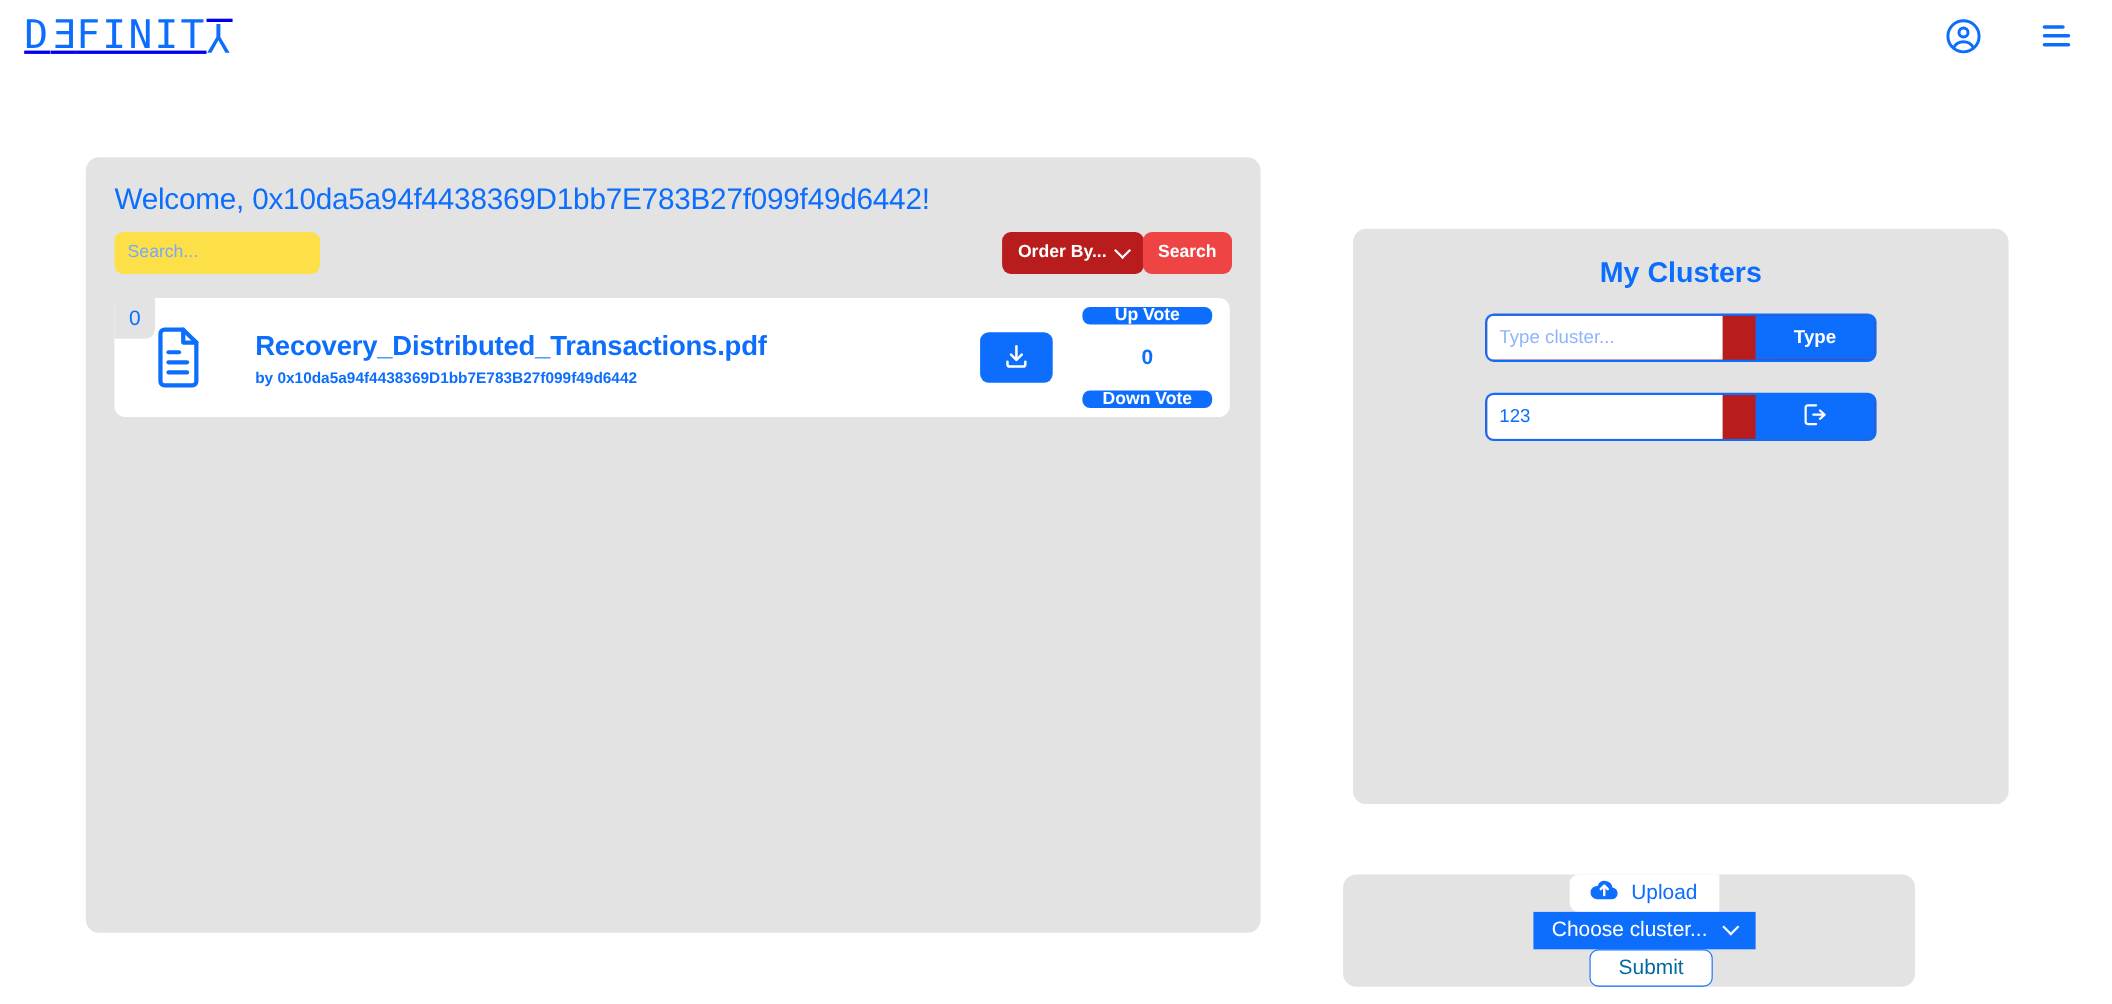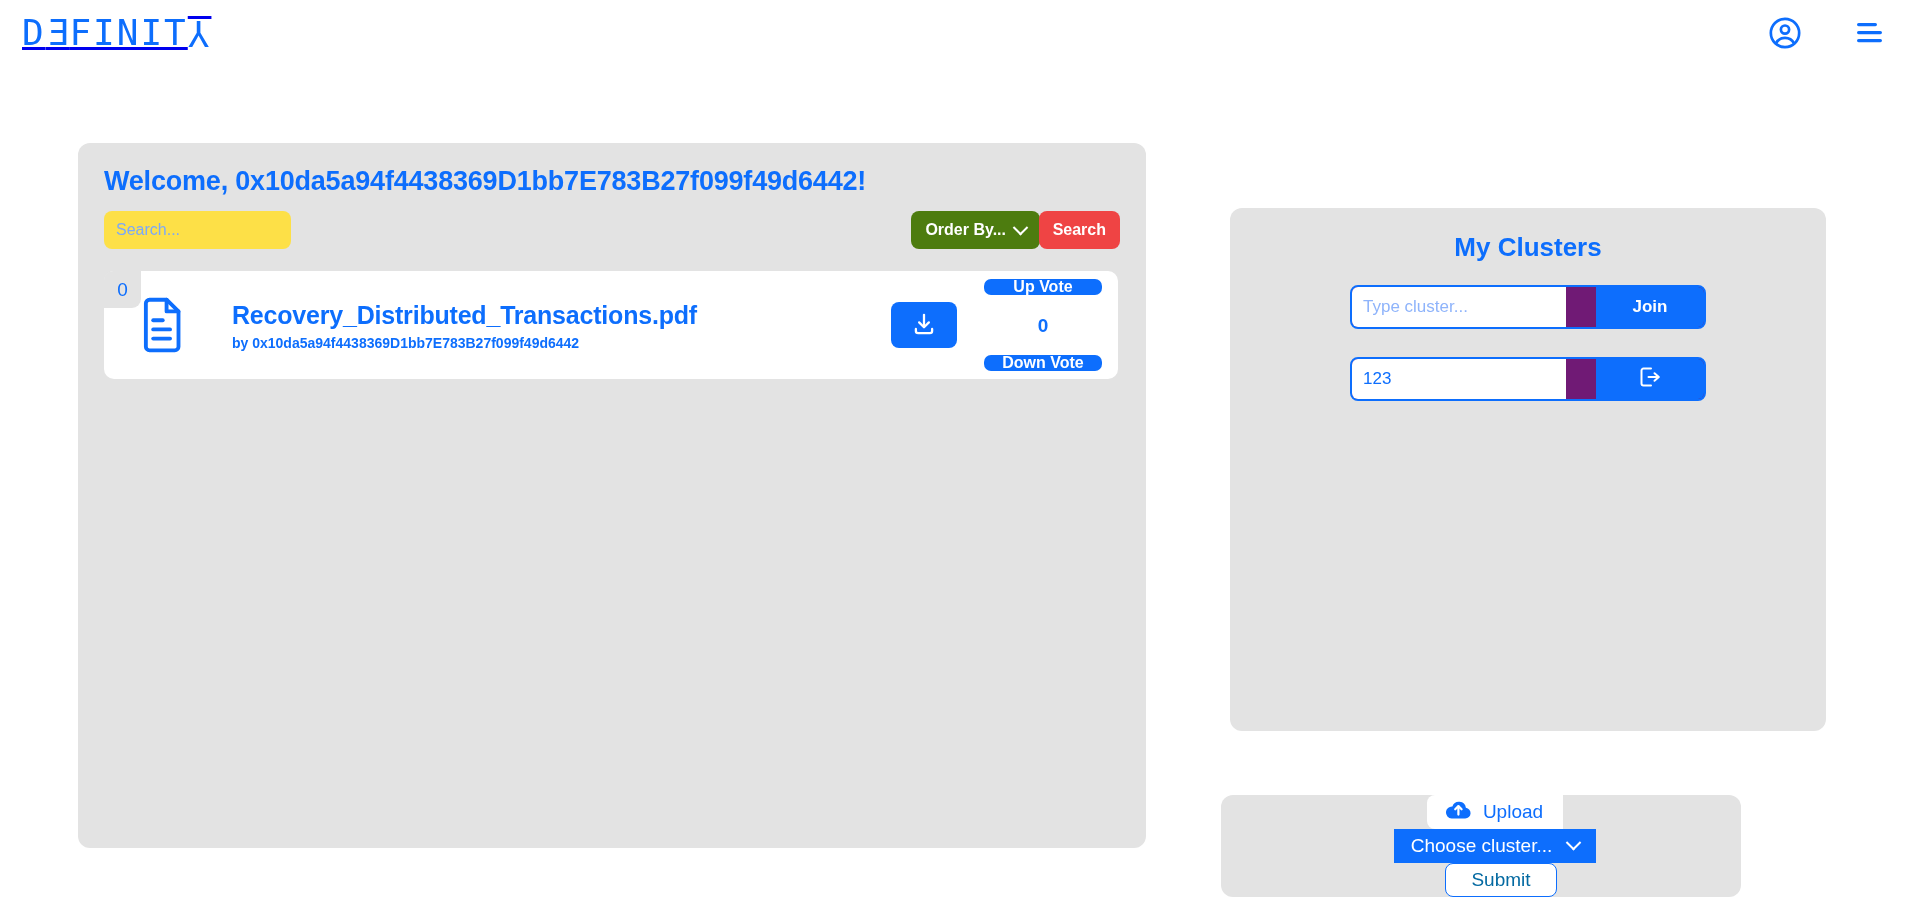--- a/index.html
+++ b/index.html
@@ -79,21 +79,21 @@
     top: 78px;
     width: 1068px;
     height: 705px;
     background: #e3e3e3;
     border-radius: 12px;
     padding: 22px 26px 0 26px;
   }
 
   .welcome-title {
     font-size: 27px;
-    font-weight: bold;
+    font-weight: normal;
     color: #0d6efd;
     letter-spacing: -0.2px;
     white-space: nowrap;
     line-height: 1.2;
     margin-bottom: 14px;
   }
 
   .controls-row {
     position: relative;
     height: 42px;
@@ -115,21 +115,21 @@
     color: #0d6efd;
     outline: none;
   }
   .search-input::placeholder { color: #7aa8fb; opacity: 1; }
 
   .order-by-btn {
     position: absolute;
     right: 80px;
     top: 0;
     height: 38px;
-    background: #4d7c0f;
+    background: #b91c1c;
     color: #ffffff;
     border: none;
     border-radius: 8px;
     padding: 0 14px;
     font-size: 16px;
     font-weight: bold;
     font-family: "Liberation Sans", sans-serif;
     cursor: pointer;
     display: flex;
     align-items: center;
@@ -286,21 +286,21 @@
   }
 
   .cluster-row {
     display: flex;
     width: 356px;
     height: 44px;
     margin: 0 auto 28px auto;
     border: 2px solid #0d6efd;
     border-radius: 8px;
     overflow: hidden;
-    background: #701a75;
+    background: #b91c1c;
     gap: 30px;
   }
   .cluster-input {
     flex: 1 1 auto;
     border: none;
     outline: none;
     padding: 0 11px;
     font-size: 17px;
     font-family: "Liberation Sans", sans-serif;
     color: #0d6efd;
@@ -479,21 +479,21 @@
       </div>
     </div>
   </div>
 
   <div class="clusters-card">
 
     <div class="clusters-title">My Clusters</div>
 
     <div class="cluster-row">
       <input class="cluster-input" type="text" value="" placeholder="Type cluster..." style="">
-      <button class="cluster-action">Join</button>
+      <button class="cluster-action">Type</button>
     </div>
 
     <div class="cluster-row">
       <input class="cluster-input" type="text" value="123" style="">
       <button class="cluster-action" aria-label="leave cluster">
         <span>
           <svg width="24" height="24" viewBox="0 0 24 24" fill="none" stroke="#ffffff" stroke-width="2" stroke-linecap="round" stroke-linejoin="round">
             <path d="M13 3.5H5.5a2 2 0 0 0-2 2v13a2 2 0 0 0 2 2H13"></path>
             <path d="M16.5 8.2 20.8 12l-4.3 3.8"></path>
             <line x1="20.2" y1="12" x2="10.5" y2="12"></line>

